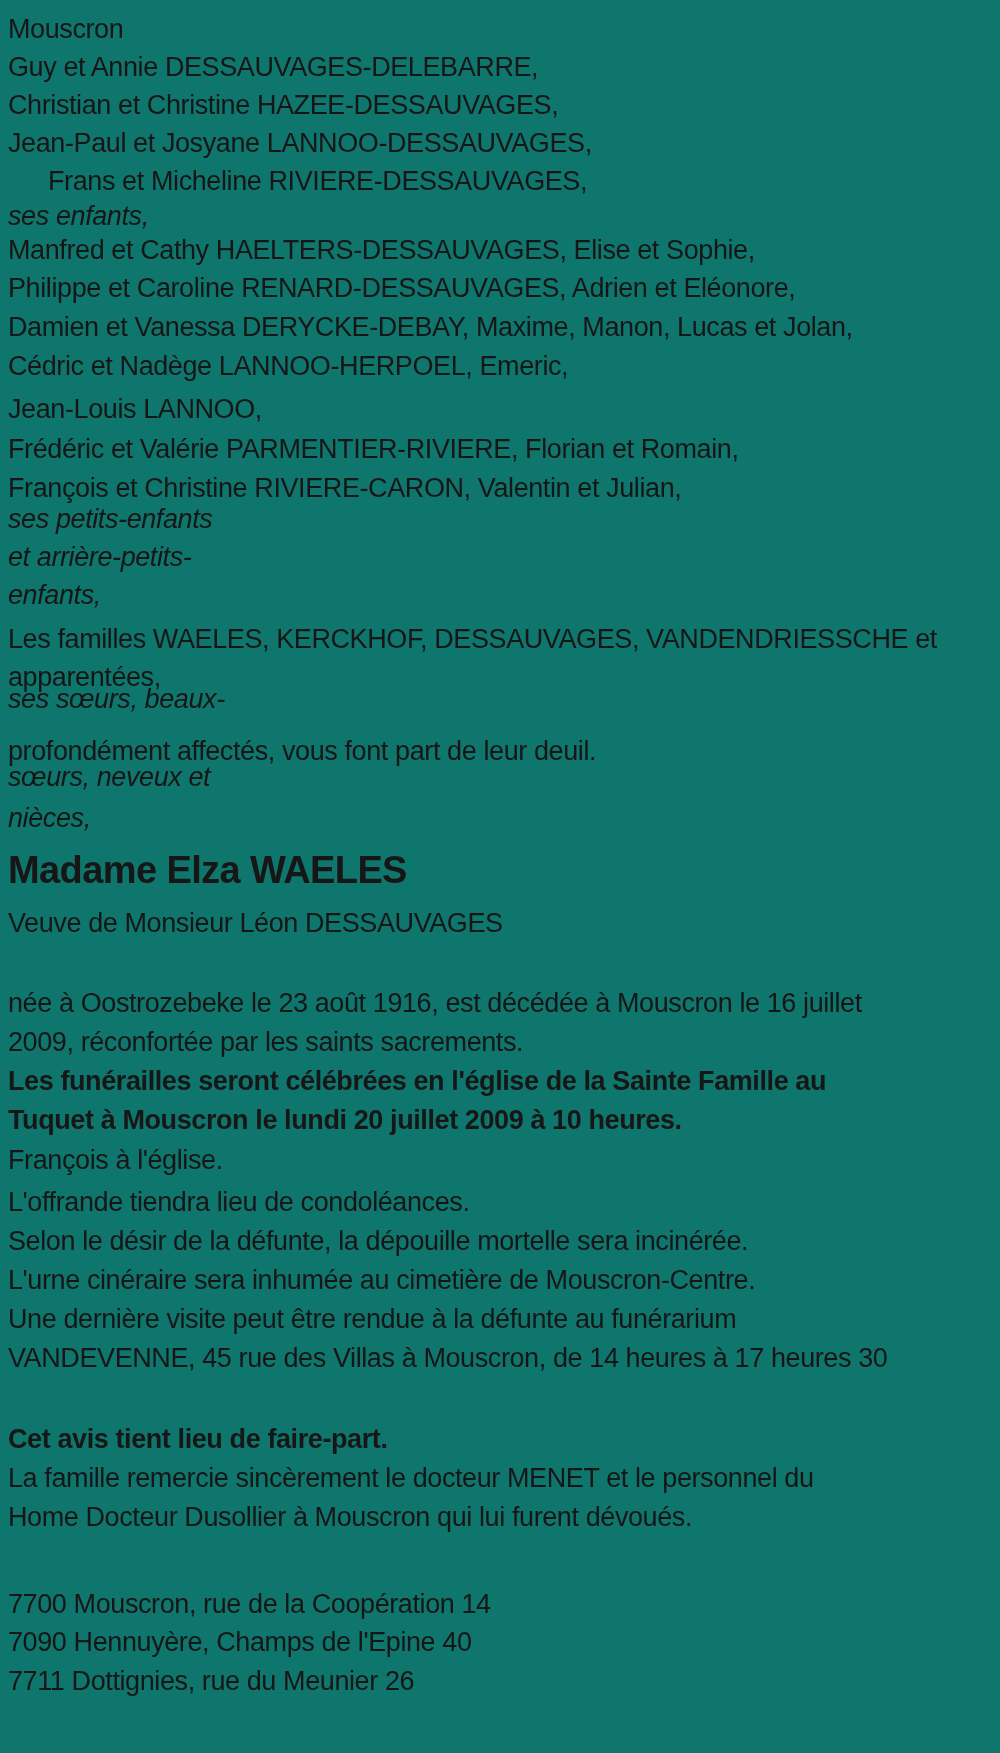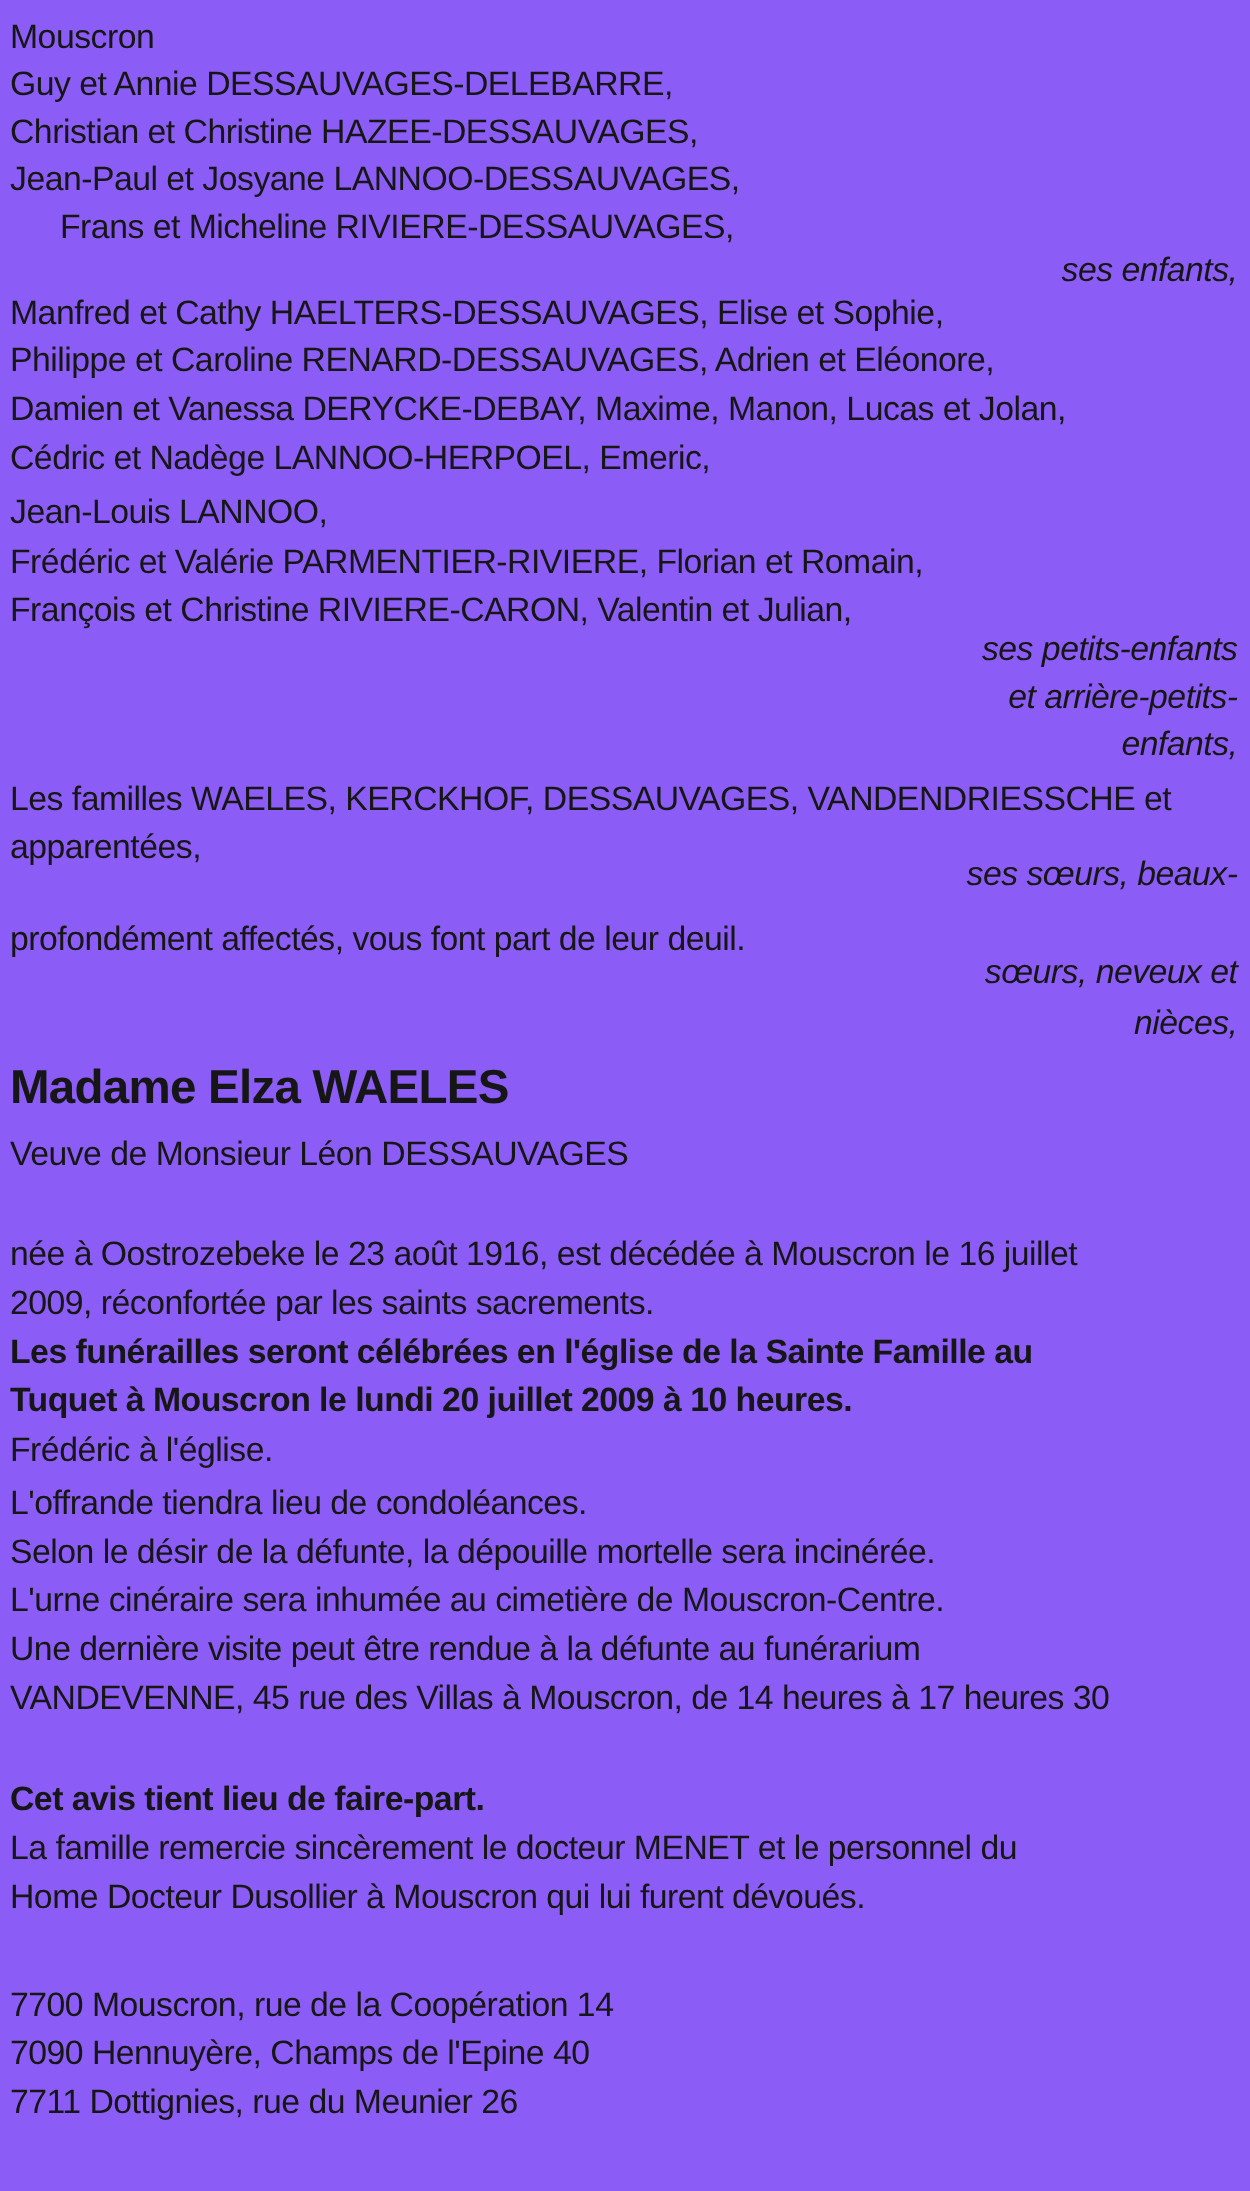--- a/index.html
+++ b/index.html
@@ -21,36 +21,35 @@
     left: 8px;
     right: 10px;
     font-size: 27px;
     line-height: 38px;
     letter-spacing: -0.4px;
     white-space: nowrap;
     text-align: left;
   }
   .line.relation {
     font-style: italic;
-    text-align: right;
   }
   .line.strong {
     font-weight: bold;
   }
   .line.title {
     font-weight: bold;
     font-size: 38px;
     line-height: 44px;
     letter-spacing: -0.6px;
   }
 </style>
 </head>
 <body>
 
-<div id="page" style="background: #8b5cf6; color: rgb(22, 22, 22);">
+<div id="page" style="background: #0f766e; color: rgb(22, 22, 22);">
     <div class="line" style="top: 10px;">Mouscron</div>
     <div class="line" style="top: 48px;">Guy et Annie DESSAUVAGES-DELEBARRE,</div>
     <div class="line" style="top: 86px;">Christian et Christine HAZEE-DESSAUVAGES,</div>
     <div class="line" style="top: 124px;">Jean-Paul et Josyane LANNOO-DESSAUVAGES,</div>
     <div class="line" style="top: 162px; margin-left: 40px;">Frans et Micheline RIVIERE-DESSAUVAGES,</div>
     <div class="line relation" style="top: 197px;">ses enfants,</div>
     <div class="line" style="top: 231px;">Manfred et Cathy HAELTERS-DESSAUVAGES, Elise et Sophie,</div>
     <div class="line" style="top: 269px;">Philippe et Caroline RENARD-DESSAUVAGES, Adrien et Eléonore,</div>
     <div class="line" style="top: 308px;">Damien et Vanessa DERYCKE-DEBAY, Maxime, Manon, Lucas et Jolan,</div>
     <div class="line" style="top: 347px;">Cédric et Nadège LANNOO-HERPOEL, Emeric,</div>
@@ -65,21 +64,21 @@
     <div class="line relation" style="top: 680px;">ses sœurs, beaux-</div>
     <div class="line" style="top: 732px;">profondément affectés, vous font part de leur deuil.</div>
     <div class="line relation" style="top: 758px;">sœurs, neveux et</div>
     <div class="line relation" style="top: 799px;">nièces,</div>
     <div class="line title" style="top: 812px; margin-top: 36px;">Madame Elza WAELES</div>
     <div class="line" style="top: 904px;">Veuve de Monsieur Léon DESSAUVAGES</div>
     <div class="line" style="top: 984px;">née à Oostrozebeke le 23 août 1916, est décédée à Mouscron le 16 juillet</div>
     <div class="line" style="top: 1023px;">2009, réconfortée par les saints sacrements.</div>
     <div class="line strong" style="top: 1062px;">Les funérailles seront célébrées en l'église de la Sainte Famille au</div>
     <div class="line strong" style="top: 1101px;">Tuquet à Mouscron le lundi 20 juillet 2009 à 10 heures.</div>
-    <div class="line" style="top: 1141px;">Frédéric à l'église.</div>
+    <div class="line" style="top: 1141px;">François à l'église.</div>
     <div class="line" style="top: 1183px;">L'offrande tiendra lieu de condoléances.</div>
     <div class="line" style="top: 1222px;">Selon le désir de la défunte, la dépouille mortelle sera incinérée.</div>
     <div class="line" style="top: 1261px;">L'urne cinéraire sera inhumée au cimetière de Mouscron-Centre.</div>
     <div class="line" style="top: 1300px;">Une dernière visite peut être rendue à la défunte au funérarium</div>
     <div class="line" style="top: 1339px;">VANDEVENNE, 45 rue des Villas à Mouscron, de 14 heures à 17 heures 30</div>
     <div class="line" style="top: 1459px;">La famille remercie sincèrement le docteur MENET et le personnel du</div>
     <div class="line strong" style="top: 1420px;">Cet avis tient lieu de faire-part.</div>
     <div class="line" style="top: 1498px;">Home Docteur Dusollier à Mouscron qui lui furent dévoués.</div>
     <div class="line" style="top: 1585px;">7700 Mouscron, rue de la Coopération 14</div>
     <div class="line" style="top: 1623px;">7090 Hennuyère, Champs de l'Epine 40</div>

